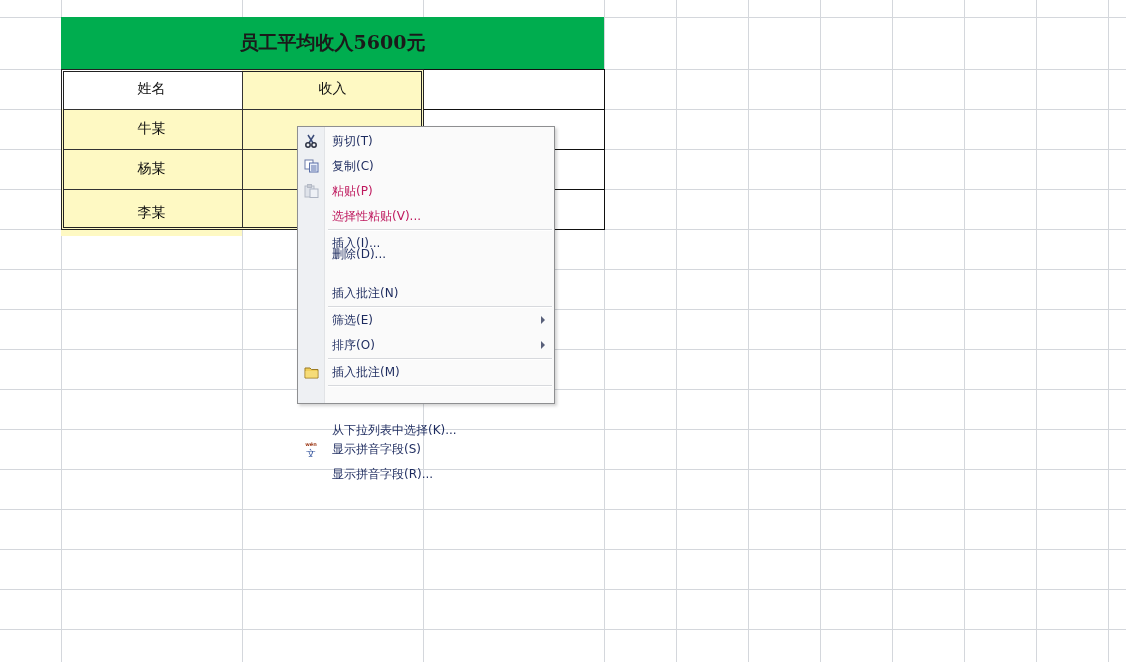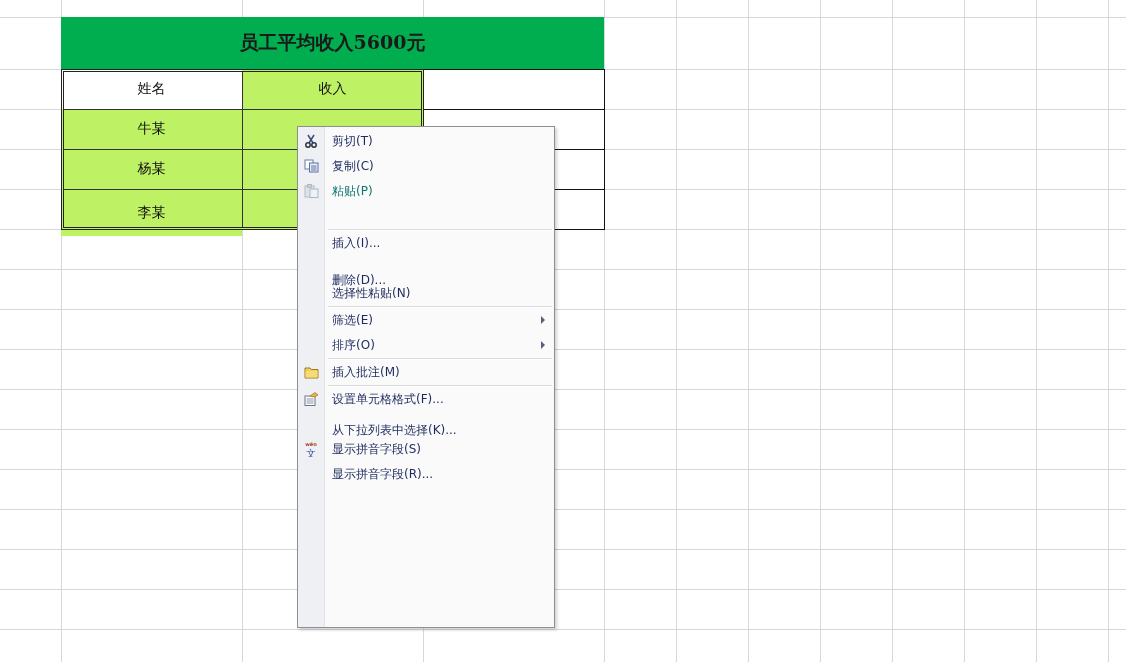--- a/index.html
+++ b/index.html
@@ -16,52 +16,52 @@
     position:absolute; left:61px; top:17px; width:543px; height:52px;
     background:#00ad4f; display:flex; align-items:center; justify-content:center;
     font-family:"DejaVu Serif", "Liberation Serif", serif; font-weight:bold;
     font-size:19px; color:#1a1a1a;
   }
 
   .cell {
     position:absolute; display:flex; align-items:center; justify-content:center;
     font-size:14px; color:#111; box-sizing:border-box;
   }
-  .cell.shaded { background:#bef264; }
+  .cell.shaded { background:#fef9c3; }
   .cell.white { background:#ffffff; }
 
   .tbl-outline {
     position:absolute; left:61px; top:69px; width:363px; height:161px;
     box-sizing:border-box; border:3px double #222; pointer-events:none;
   }
   .inner-h { position:absolute; height:1px; background:#333; }
   .inner-v { position:absolute; width:1px; background:#333; }
   .thin-box { position:absolute; box-sizing:border-box; border:1px solid #111; background:#fff; }
 
   
   .ctx {
-    position:absolute; left:297px; top:126px; width:258px; height:502px;
+    position:absolute; left:297px; top:126px; width:258px; height:278px;
     background:#fafafa; border:1px solid #8e8f91; box-sizing:border-box;
     box-shadow:2px 2px 3px rgba(0,0,0,0.18);
     font-size:12px;
   }
   .ctx-gutter {
     position:absolute; left:0; top:0; bottom:0; width:26px;
     background:#eef0f3; border-right:1px solid #e1e3e6;
   }
   .ctx-item {
     position:absolute; left:0; width:256px; height:24px;
     display:flex; align-items:center; cursor:default;
   }
   .ctx-item .ico {
     position:absolute; left:5px; top:4px; width:16px; height:16px;
     display:flex; align-items:center; justify-content:center;
   }
   .ctx-item .lbl { position:absolute; left:34px; color:#1c2a5e; white-space:nowrap; }
-  .ctx-item.disabled .lbl { color:#0f766e; }
+  .ctx-item.disabled .lbl { color:#be185d; }
   .ctx-item .arrow {
     position:absolute; right:9px; top:8px; width:0; height:0;
     border-top:4px solid transparent; border-bottom:4px solid transparent;
     border-left:4px solid #59607a;
   }
   .ctx-sep { position:absolute; left:30px; right:2px; height:1px; background:#d7d9dd; }
   .ctx-sep::after { content:""; position:absolute; left:0; right:0; top:1px; height:1px; background:#ffffff; }
 </style>
 </head>
 <body>
@@ -172,33 +172,36 @@
     <span class="ico">
       <svg width="15" height="14" viewBox="0 0 15 14">
           <rect x="1" y="2" width="9" height="11" fill="#dfe3ea" stroke="#b4bac6"></rect>
           <rect x="3.5" y="0.5" width="4" height="3" fill="#c8ccd4" stroke="#b4bac6"></rect>
           <rect x="6" y="5" width="8" height="8.5" fill="#eef1f6" stroke="#aeb5c3"></rect>
         </svg>
     </span>
     <span class="lbl">粘贴(P)</span>
   </div>
 
+  <div class="ctx-item disabled" style="top:77px">
+    <span class="lbl">选择性粘贴(V)...</span>
+  </div>
 
   <div class="ctx-sep" style="top:102px"></div>
 
   <div class="ctx-item" style="top:104px">
     <span class="lbl">插入(I)...</span>
   </div>
 
-  <div class="ctx-item" style="top:141px">
+  <div class="ctx-item" style="top:115px">
     <span class="lbl">删除(D)...</span>
   </div>
 
   <div class="ctx-item" style="top:154px">
-    <span class="lbl">选择性粘贴(N)</span>
+    <span class="lbl">插入批注(N)</span>
   </div>
 
   <div class="ctx-sep" style="top:179px"></div>
 
   <div class="ctx-item" style="top:181px">
     <span class="lbl">筛选(E)</span>
     <span class="arrow"></span>
   </div>
 
   <div class="ctx-item" style="top:206px">
@@ -213,32 +216,20 @@
       <svg width="15" height="13" viewBox="0 0 15 13">
           <path d="M1 2 h5 l1.5 1.5 H14 V12 H1 Z" fill="#f0cf5a" stroke="#9b7b22"></path>
           <rect x="1.5" y="5" width="12" height="6.5" fill="#f6dc78"></rect>
         </svg>
     </span>
     <span class="lbl">插入批注(M)</span>
   </div>
 
   <div class="ctx-sep" style="top:258px"></div>
 
-  <div class="ctx-item" style="top:260px">
-    <span class="ico">
-      <svg width="15" height="14" viewBox="0 0 15 14">
-          <rect x="1" y="4" width="10" height="9.5" fill="#fff" stroke="#6b7590"></rect>
-          <line x1="2.5" y1="7" x2="9.5" y2="7" stroke="#8a93aa"></line>
-          <line x1="2.5" y1="9" x2="9.5" y2="9" stroke="#8a93aa"></line>
-          <line x1="2.5" y1="11" x2="9.5" y2="11" stroke="#8a93aa"></line>
-          <path d="M6 4 L11 0.5 L14 3 L10 5 Z" fill="#e7b93a" stroke="#a07a1a" stroke-width="0.7"></path>
-        </svg>
-    </span>
-    <span class="lbl">设置单元格格式(F)...</span>
-  </div>
 
   <div class="ctx-item" style="top:291px">
     <span class="lbl">从下拉列表中选择(K)...</span>
   </div>
 
   <div class="ctx-item" style="top:310px">
     <span class="ico">
       <svg width="16" height="16" viewBox="0 0 16 16">
           <text x="8" y="5" font-size="5" text-anchor="middle" fill="#a04020" font-family="DejaVu Sans, sans-serif" font-weight="bold">wén</text>
           <text x="8" y="15.5" font-size="10" text-anchor="middle" fill="#2d4f9a" font-family="DejaVu Sans, sans-serif">文</text>

